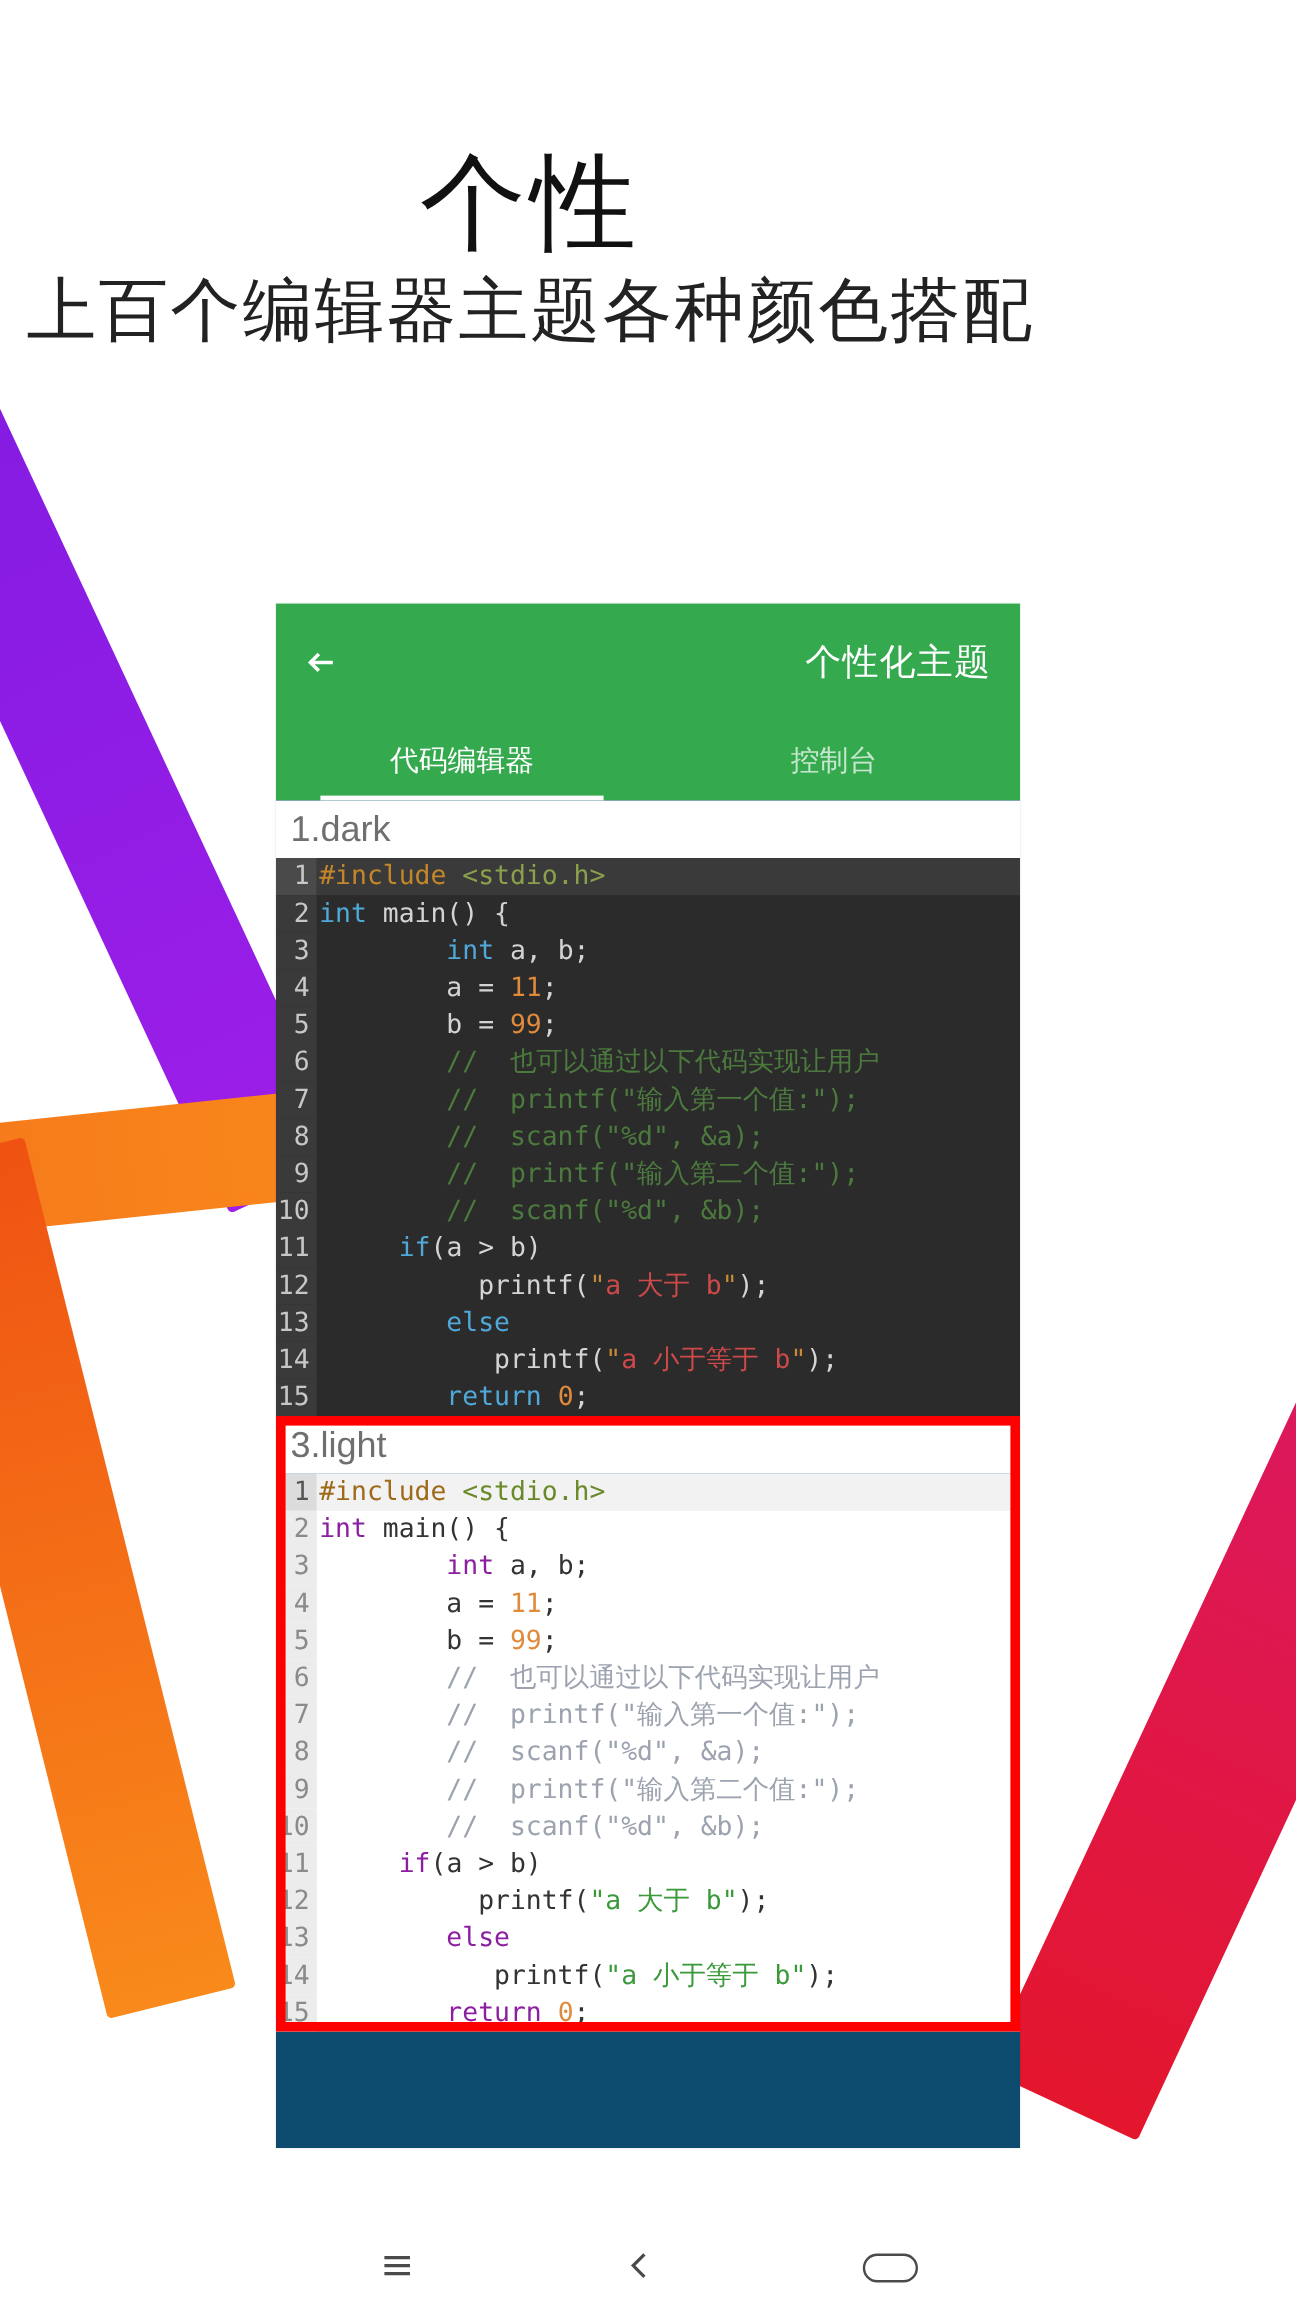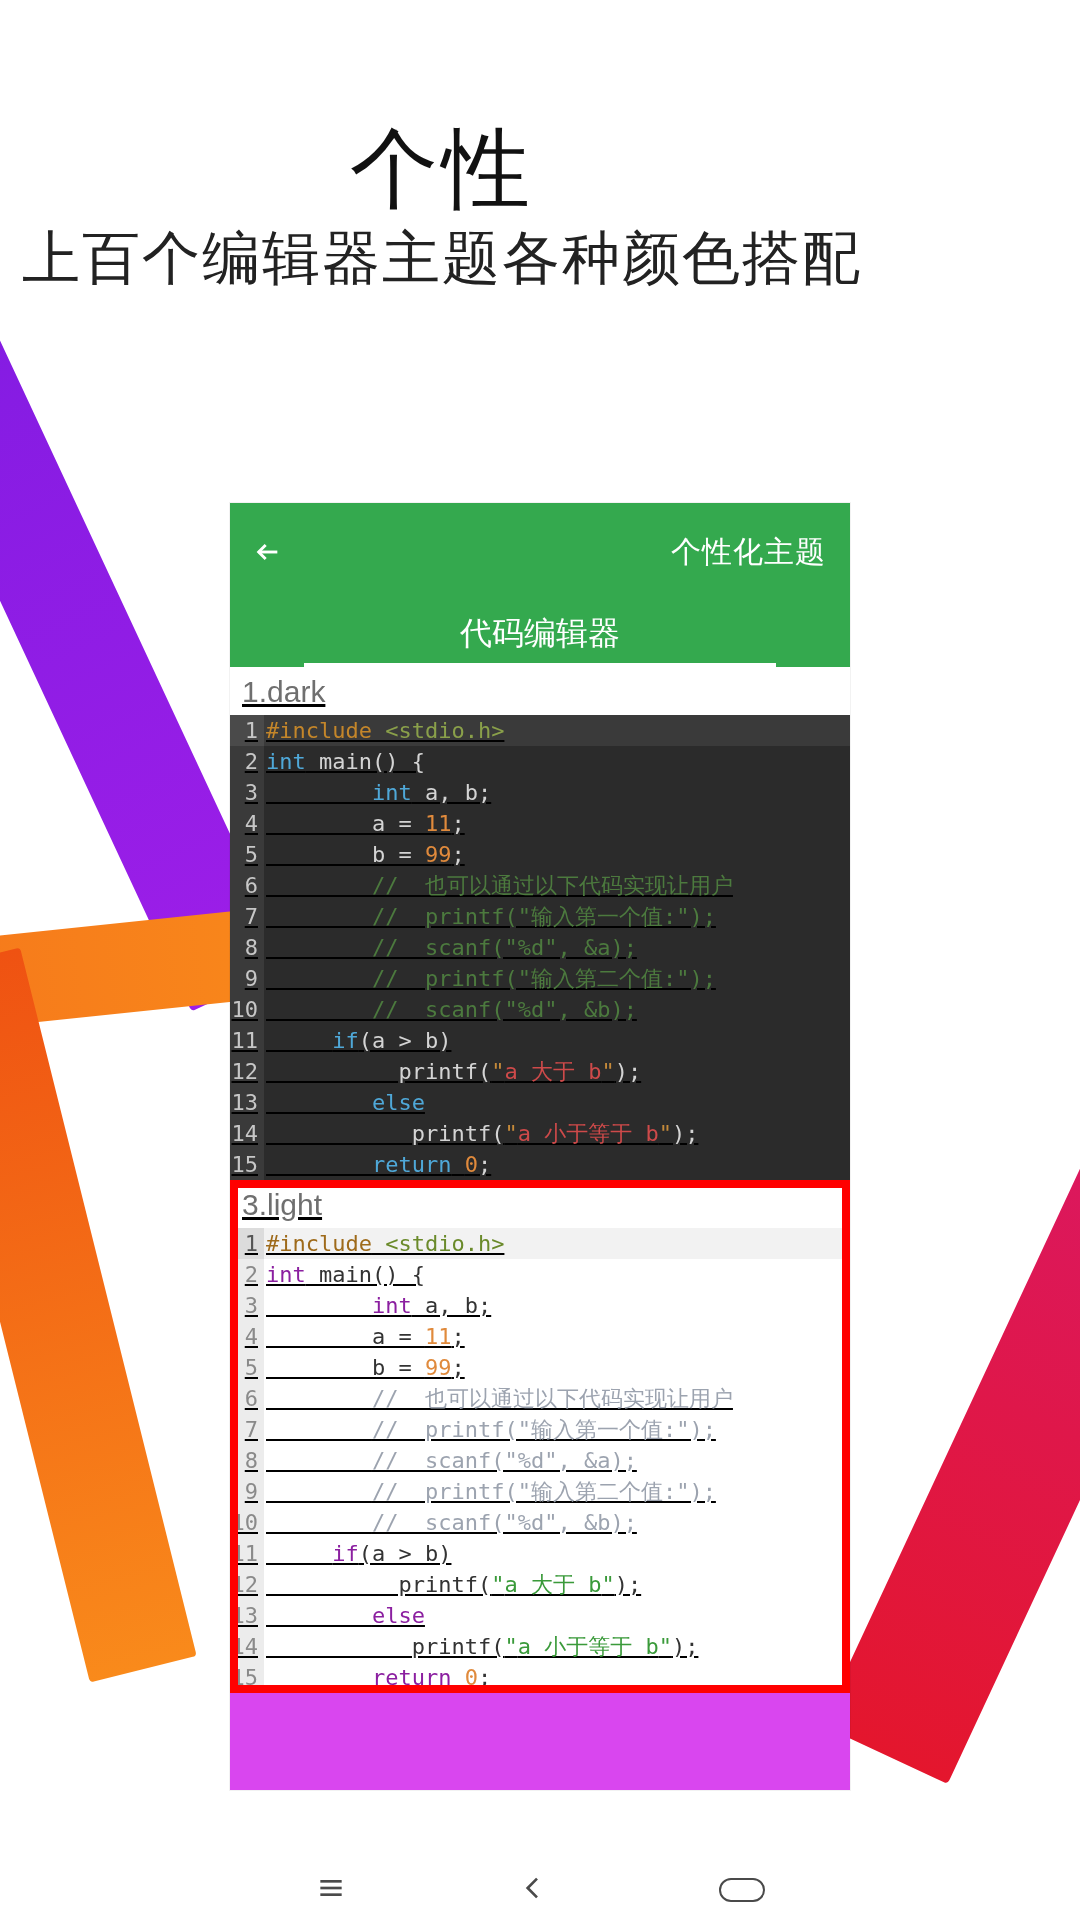--- a/index.html
+++ b/index.html
@@ -16,25 +16,25 @@
 
   
   .phone { position: absolute; left: 230px; top: 503px; width: 620px; height: 1287px; background: #fff; box-shadow: 0 0 0 1px rgba(0,0,0,0.05); display: flex; flex-direction: column; }
 
   .appbar { background: #34a94e; color: #fff; }
   .appbar-top { display: flex; align-items: center; height: 98px; padding: 0 24px; gap: 30px; justify-content: space-between; }
   .back-icon { width: 28px; height: 28px; display: inline-flex; align-items: center; justify-content: center; }
   .back-icon svg { width: 28px; height: 28px; stroke: #fff; stroke-width: 2.5; fill: none; }
   .appbar-title { font-size: 30px; font-weight: 400; letter-spacing: 1px; }
   .tabs { display: flex; height: 66px; }
-  .tab { flex: 1; display: flex; align-items: center; justify-content: center; font-size: 32px; color: rgba(255,255,255,0.72); position: relative; }
+  .tab { flex: 1; display: flex; align-items: center; justify-content: center; font-size: 24px; color: rgba(255,255,255,0.72); position: relative; }
   .tab.active { color: #fff; }
   .tab.active::after { content:""; position: absolute; left: 12%; right: 12%; bottom: 0; height: 4px; background: #fff; }
 
-  .themes { flex: 1; overflow: hidden; background: #d946ef; text-decoration: underline; }
+  .themes { flex: 1; overflow: hidden; background: #0c4a6e; }
   .theme-block { }
   .theme-title { font-size: 30px; color: #6f6f6f; padding: 8px 12px 6px; background: #fff; }
   .theme-block.selected { outline: 8px solid #ff0000; outline-offset: -8px; }
 
   .code { font-family: "DejaVu Sans Mono", Menlo, Consolas, monospace; font-size: 22px; line-height: 31px; white-space: pre; overflow: hidden; }
   .code .row { display: flex; }
   .code .ln { width: 34px; text-align: right; padding-right: 6px; flex: none; }
   .code .cl { flex: 1; padding-left: 2px; overflow: hidden; text-overflow: clip; }
 
   
@@ -93,20 +93,21 @@
         <span class="back-icon">
           <svg viewBox="0 0 24 24">
               <path d="M20 12H4"></path>
               <path d="M10 6l-6 6 6 6"></path>
             </svg>
         </span>
         <span class="appbar-title">个性化主题</span>
       </div>
       <div class="tabs" id="tabs">
           <div class="tab active">代码编辑器</div>
+          <div class="tab">控制台</div>
         </div>
     </div>
 
     <div class="themes" id="themes">
         <div class="theme-block">
           <div class="theme-title">1.dark</div>
           <div class="code dark"><div class="row cur"><div class="ln">1</div><div class="cl"><span class="ppkw">#include</span><span class="pp"> &lt;stdio.h&gt;</span></div></div><div class="row"><div class="ln">2</div><div class="cl"><span class="ty">int</span><span> main() {</span></div></div><div class="row"><div class="ln">3</div><div class="cl"><span>        </span><span class="ty">int</span><span> a, b;</span></div></div><div class="row"><div class="ln">4</div><div class="cl"><span>        a = </span><span class="num">11</span><span>;</span></div></div><div class="row"><div class="ln">5</div><div class="cl"><span>        b = </span><span class="num">99</span><span>;</span></div></div><div class="row"><div class="ln">6</div><div class="cl"><span>        </span><span class="cm">//  也可以通过以下代码实现让用户</span></div></div><div class="row"><div class="ln">7</div><div class="cl"><span>        </span><span class="cm">//  printf("输入第一个值:");</span></div></div><div class="row"><div class="ln">8</div><div class="cl"><span>        </span><span class="cm">//  scanf("%d", &amp;a);</span></div></div><div class="row"><div class="ln">9</div><div class="cl"><span>        </span><span class="cm">//  printf("输入第二个值:");</span></div></div><div class="row"><div class="ln">10</div><div class="cl"><span>        </span><span class="cm">//  scanf("%d", &amp;b);</span></div></div><div class="row"><div class="ln">11</div><div class="cl"><span>     </span><span class="kw">if</span><span>(a &gt; b)</span></div></div><div class="row"><div class="ln">12</div><div class="cl"><span>          printf(</span><span class="str">"</span><span class="str-zh">a 大于 b</span><span class="str">"</span><span>);</span></div></div><div class="row"><div class="ln">13</div><div class="cl"><span>        </span><span class="kw">else</span></div></div><div class="row"><div class="ln">14</div><div class="cl"><span>           printf(</span><span class="str">"</span><span class="str-zh">a 小于等于 b</span><span class="str">"</span><span>);</span></div></div><div class="row"><div class="ln">15</div><div class="cl"><span>        </span><span class="kw">return</span><span> </span><span class="num">0</span><span>;</span></div></div></div>
         </div>
         <div class="theme-block selected">
           <div class="theme-title">3.light</div>

